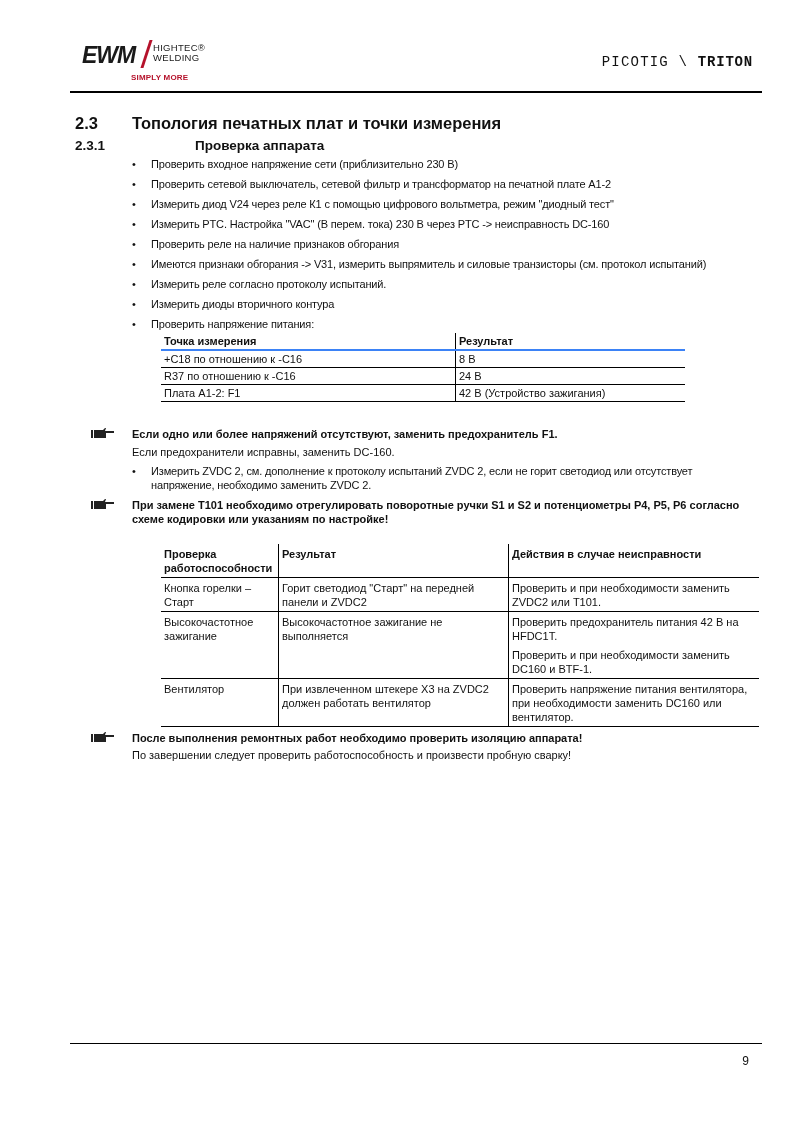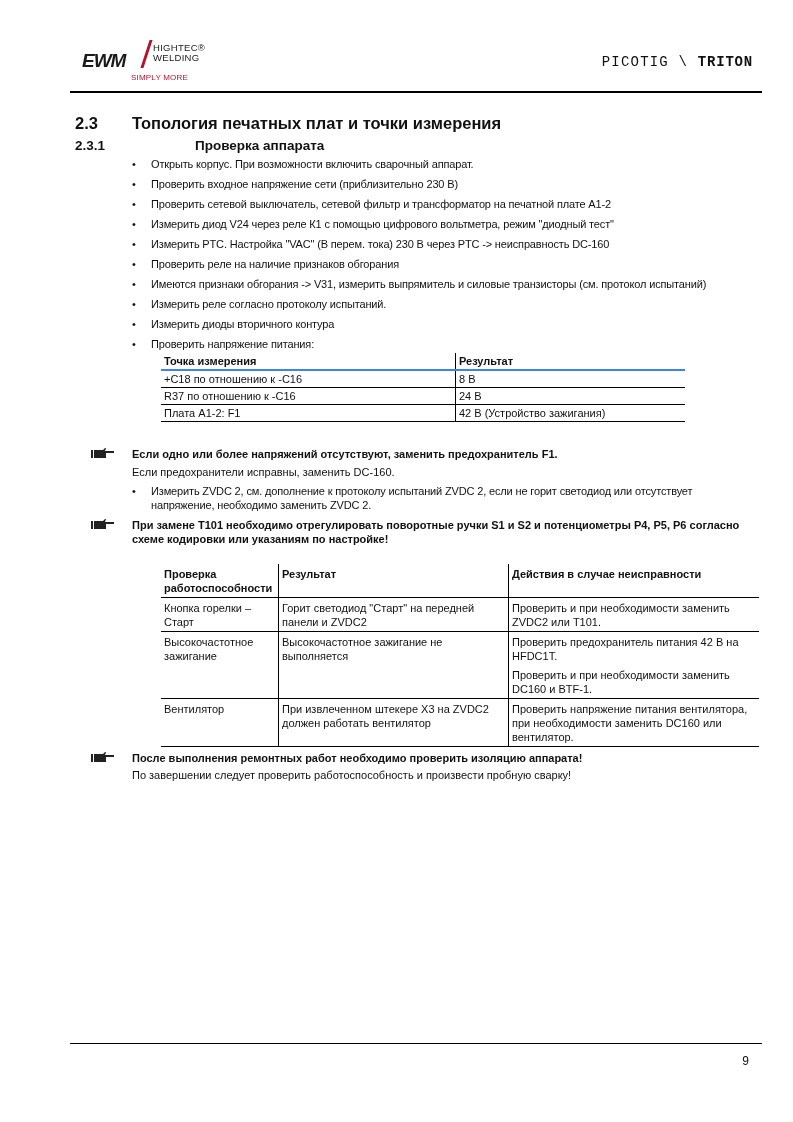--- a/index.html
+++ b/index.html
@@ -3,34 +3,34 @@
   <meta charset="utf-8">
   <style>
     html, body { margin: 0; padding: 0; background: #ffffff; }
     body {
       width: 793px; height: 1122px; position: relative; overflow: hidden;
       font-family: "Liberation Sans", sans-serif; color: #111;
     }
     
     .logo { position: absolute; left: 82px; top: 40px; width: 140px; height: 44px; }
     .logo .ewm {
-      position: absolute; left: 0; top: 10px;
+      position: absolute; left: 0; top: 2px;
       font-family: "Liberation Sans", sans-serif; font-weight: bold; font-style: italic;
-      font-size: 19px; letter-spacing: -1px; color: #1a1a1a;
+      font-size: 23px; letter-spacing: -1px; color: #1a1a1a;
     }
     .logo .slash {
       position: absolute; left: 63px; top: 0px; width: 3px; height: 28px;
       background: #b5122b; transform: skewX(-18deg);
     }
     .logo .hightec {
       position: absolute; left: 71px; top: 3px; font-size: 9.5px; line-height: 10px;
       color: #1a1a1a; letter-spacing: 0.3px;
     }
     .logo .simply {
-      position: absolute; left: 49px; top: 33px; font-size: 8px; font-weight: normal;
+      position: absolute; left: 49px; top: 33px; font-size: 8px; font-weight: bold;
       color: #b5122b; letter-spacing: 0.2px;
     }
     .brand-title {
       position: absolute; right: 40px; top: 54px; font-size: 14px; letter-spacing: 1.2px;
       font-family: Liberation Mono, monospace; color: #111;
     }
     .brand-title b { font-weight: bold; letter-spacing: 0.8px; }
     .hline { position: absolute; left: 70px; width: 692px; height: 1px; background: #000; }
     .hline.top { top: 91px; height: 1.5px; }
     .hline.bottom { top: 1043px; }
@@ -89,21 +89,20 @@
   <span class="num">2.3</span>
   <span class="txt">Топология печатных плат и точки измерения</span>
 </div>
 <div class="h3">
   <span class="num">2.3.1</span>
   <span class="txt">Проверка аппарата</span>
 </div>
 
 <div class="content">
   <ul class="bullets">
-    <li>Открыть корпус. При возможности включить сварочный аппарат.</li>
     <li>Проверить входное напряжение сети (приблизительно 230 В)</li>
     <li>Проверить сетевой выключатель, сетевой фильтр и трансформатор на печатной плате А1-2</li>
     <li>Измерить диод V24 через реле К1 с помощью цифрового вольтметра, режим "диодный тест"</li>
     <li>Измерить PTC. Настройка "VAC" (В перем. тока) 230 В через PTC -&gt; неисправность DC-160</li>
     <li>Проверить реле на наличие признаков обгорания</li>
     <li>Имеются признаки обгорания -&gt; V31, измерить выпрямитель и силовые транзисторы (см. протокол испытаний)</li>
     <li>Измерить реле согласно протоколу испытаний.</li>
     <li>Измерить диоды вторичного контура</li>
     <li style="margin-bottom:2px">Проверить напряжение питания:</li>
   </ul>

